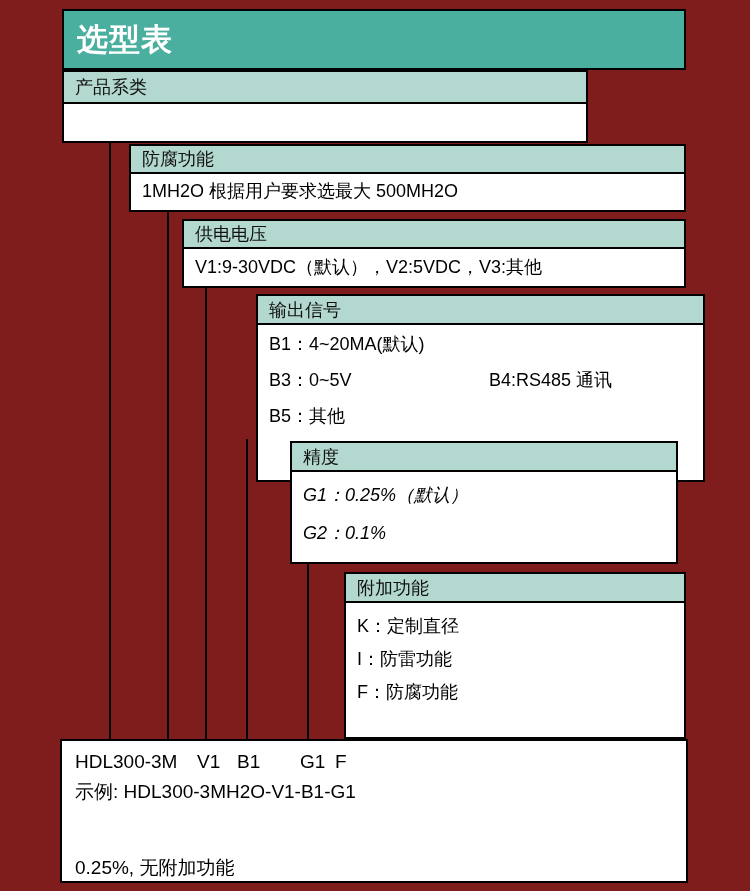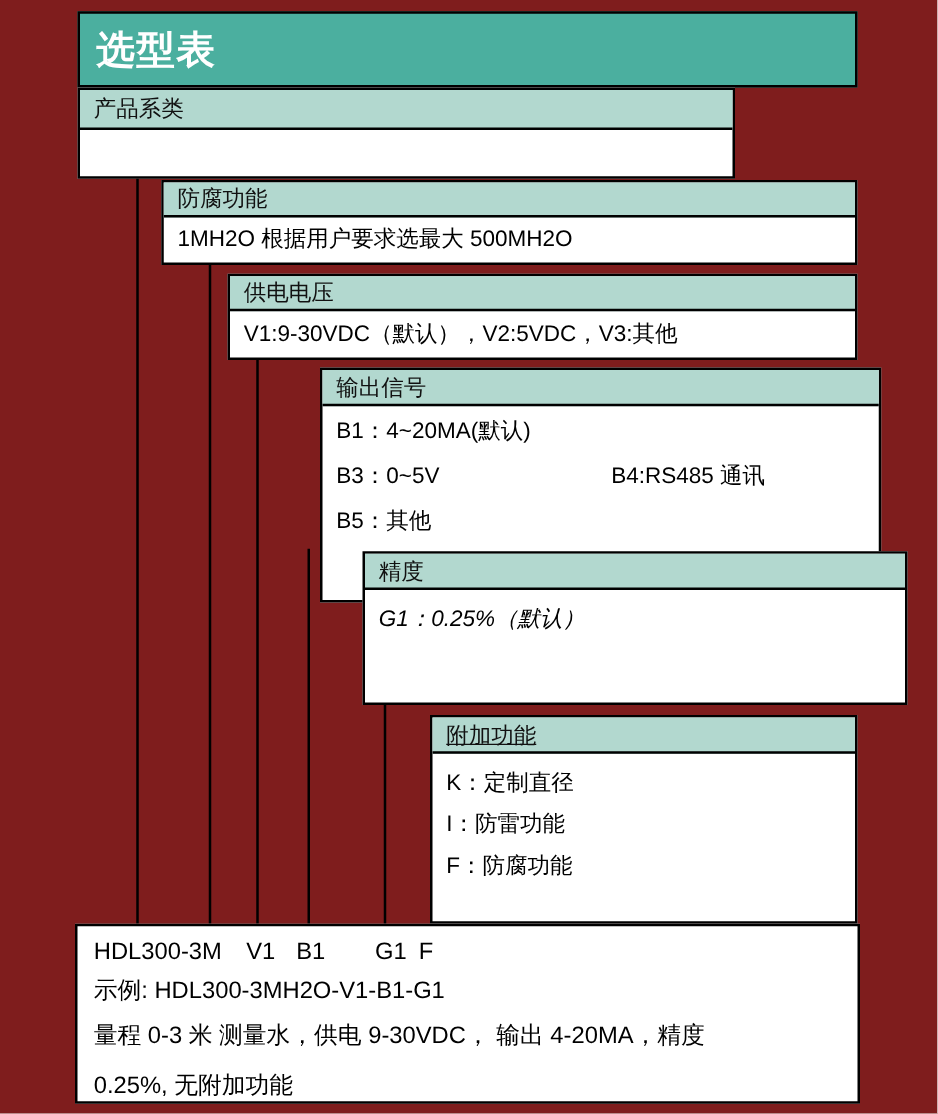--- a/index.html
+++ b/index.html
@@ -23,26 +23,26 @@
   #range-box{left:129px;top:144px;width:557px;height:68px;}
   #range-box .hd{height:28px;}
   #range-box .content{display:flex;align-items:center;height:34px;}
   #supply-box{left:182px;top:219px;width:504px;height:69px;}
   #supply-box .hd{height:28px;}
   #supply-box .content{display:flex;align-items:center;height:35px;}
   #output-box{left:237px;top:294px;width:449px;height:188px;margin-left:19px;}
   #output-box .hd{height:29px;}
   #output-box .content{height:110px;padding-top:1px;}
   .two-col{display:grid;grid-template-columns:220px 1fr;align-items:center;height:36px;}
-  #accuracy-box{left:290px;top:441px;width:436px;height:123px;}
+  #accuracy-box{left:290px;top:441px;width:388px;height:123px;}
   #accuracy-box .hd{height:29px;}
   #accuracy-box .content{padding-top:4px;font-style:italic;}
   #accuracy-box .line-row{height:38px;}
   #addon-box{left:344px;top:572px;width:342px;height:167px;}
-  #addon-box .hd{height:29px;text-decoration:underline;}
+  #addon-box .hd{height:29px;}
   #addon-box .content{padding-top:6px;}
   #addon-box .line-row{height:33px;}
   #example-box{left:60px;top:739px;width:628px;height:144px;font-size:19px;}
   #example-box .abs{position:absolute;white-space:nowrap;text-align:right;}
   #ex-model{left:13px;top:10px;}
   #ex-v1{left:135px;top:10px;}
   #ex-b1{left:175px;top:10px;}
   #ex-g1{left:238px;top:10px;}
   #ex-f{left:273px;top:10px;}
   #ex-sample{left:13px;top:38px;}
@@ -92,20 +92,21 @@
         <span>B5：其他</span>
         <span></span>
       </div>
     </div>
   </div>
 
   <div class="box" id="accuracy-box">
     <div class="hd">精度</div>
     <div class="content">
       <div class="line-row">G1：0.25%（默认）</div>
+      <div class="line-row">G2：0.1%</div>
     </div>
   </div>
 
   <div class="box" id="addon-box">
     <div class="hd">附加功能</div>
     <div class="content">
       <div class="line-row">K：定制直径</div>
       <div class="line-row">I：防雷功能</div>
       <div class="line-row">F：防腐功能</div>
     </div>
@@ -117,17 +118,16 @@
   <div class="vline" id="line-output"></div>
   <div class="vline" id="line-accuracy"></div>
 
   <div class="box" id="example-box">
     <span class="abs" id="ex-model">HDL300-3M</span>
     <span class="abs" id="ex-v1">V1</span>
     <span class="abs" id="ex-b1">B1</span>
     <span class="abs" id="ex-g1">G1</span>
     <span class="abs" id="ex-f">F</span>
     <span class="abs" id="ex-sample">示例: HDL300-3MH2O-V1-B1-G1</span>
-    <span class="abs" id="ex-desc1">量程 0-3 米 测量水，供电 9-30VDC， 输出 4-20MA，精度</span>
     <span class="abs" id="ex-desc2">0.25%, 无附加功能</span>
   </div>
 
 </div>
 
 </body></html>

